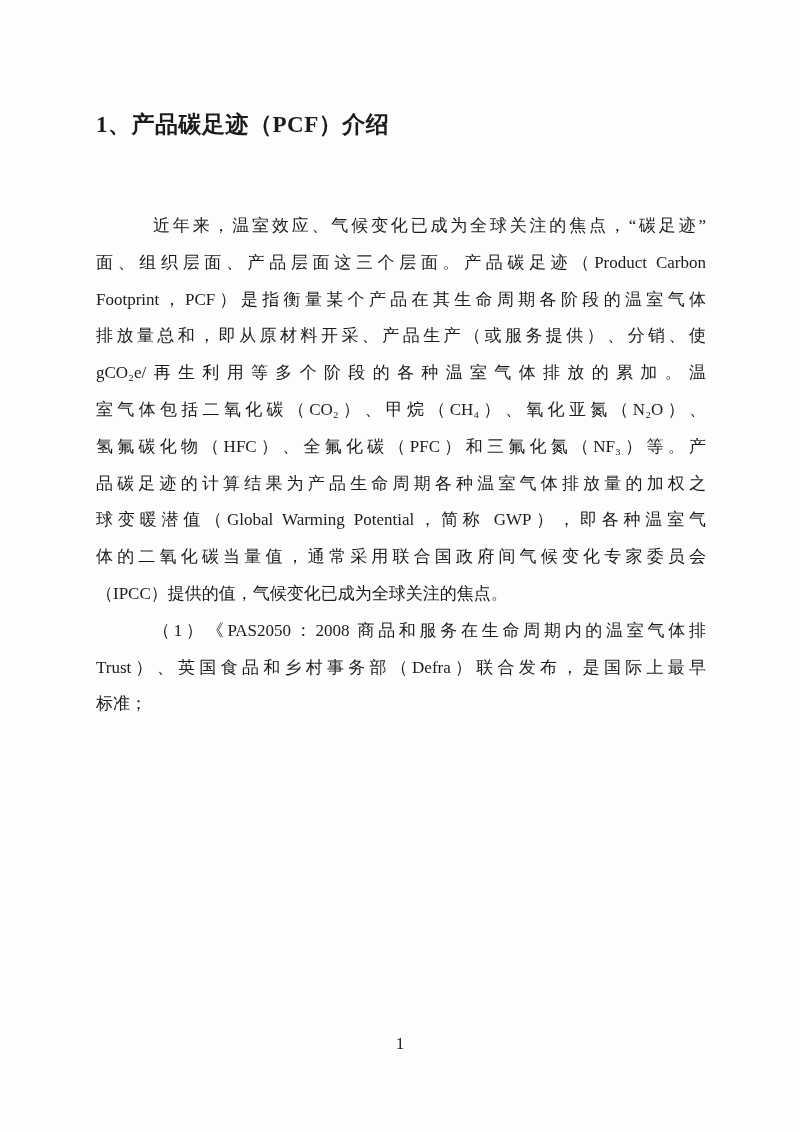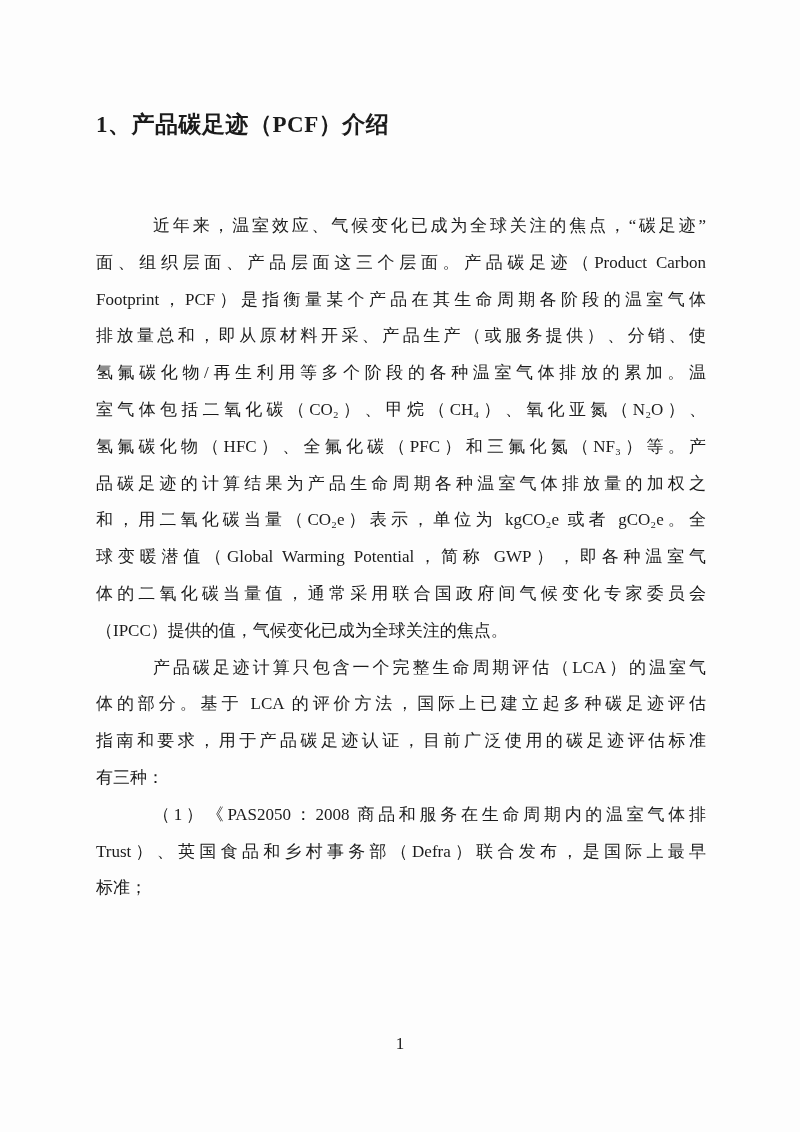--- a/index.html
+++ b/index.html
@@ -72,34 +72,27 @@
 
 <div class="page">
   <div class="content">
     <h1 class="title">1、产品碳足迹（PCF）介绍</h1>
     <div id="paragraphs">
         <div class="para">
           <div class="line">近年来，温室效应、气候变化已成为全球关注的焦点，“碳足迹”</div>
           <div class="line">面、组织层面、产品层面这三个层面。产品碳足迹（Product Carbon</div>
           <div class="line">Footprint，PCF）是指衡量某个产品在其生命周期各阶段的温室气体</div>
           <div class="line">排放量总和，即从原材料开采、产品生产（或服务提供）、分销、使</div>
-          <div class="line">氢氟碳化物/再生利用等多个阶段的各种温室气体排放的累加。温</div>
+          <div class="line">gCO₂e/再生利用等多个阶段的各种温室气体排放的累加。温</div>
           <div class="line">室气体包括二氧化碳（CO₂）、甲烷（CH₄）、氧化亚氮（N₂O）、</div>
           <div class="line">氢氟碳化物（HFC）、全氟化碳（PFC）和三氟化氮（NF₃）等。产</div>
           <div class="line">品碳足迹的计算结果为产品生命周期各种温室气体排放量的加权之</div>
-          <div class="line">和，用二氧化碳当量（CO₂e）表示，单位为 kgCO₂e 或者 gCO₂e。全</div>
           <div class="line">球变暖潜值（Global Warming Potential，简称 GWP），即各种温室气</div>
           <div class="line">体的二氧化碳当量值，通常采用联合国政府间气候变化专家委员会</div>
           <div class="line">（IPCC）提供的值，气候变化已成为全球关注的焦点。</div>
-        </div>
-        <div class="para">
-          <div class="line">产品碳足迹计算只包含一个完整生命周期评估（LCA）的温室气</div>
-          <div class="line">体的部分。基于 LCA 的评价方法，国际上已建立起多种碳足迹评估</div>
-          <div class="line">指南和要求，用于产品碳足迹认证，目前广泛使用的碳足迹评估标准</div>
-          <div class="line">有三种：</div>
         </div>
         <div class="para">
           <div class="line">（1）《PAS2050：2008 商品和服务在生命周期内的温室气体排</div>
           <div class="line">Trust）、英国食品和乡村事务部（Defra）联合发布，是国际上最早</div>
           <div class="line">标准；</div>
         </div>
       </div>
   </div>
   <div class="page-number">1</div>
 </div>

